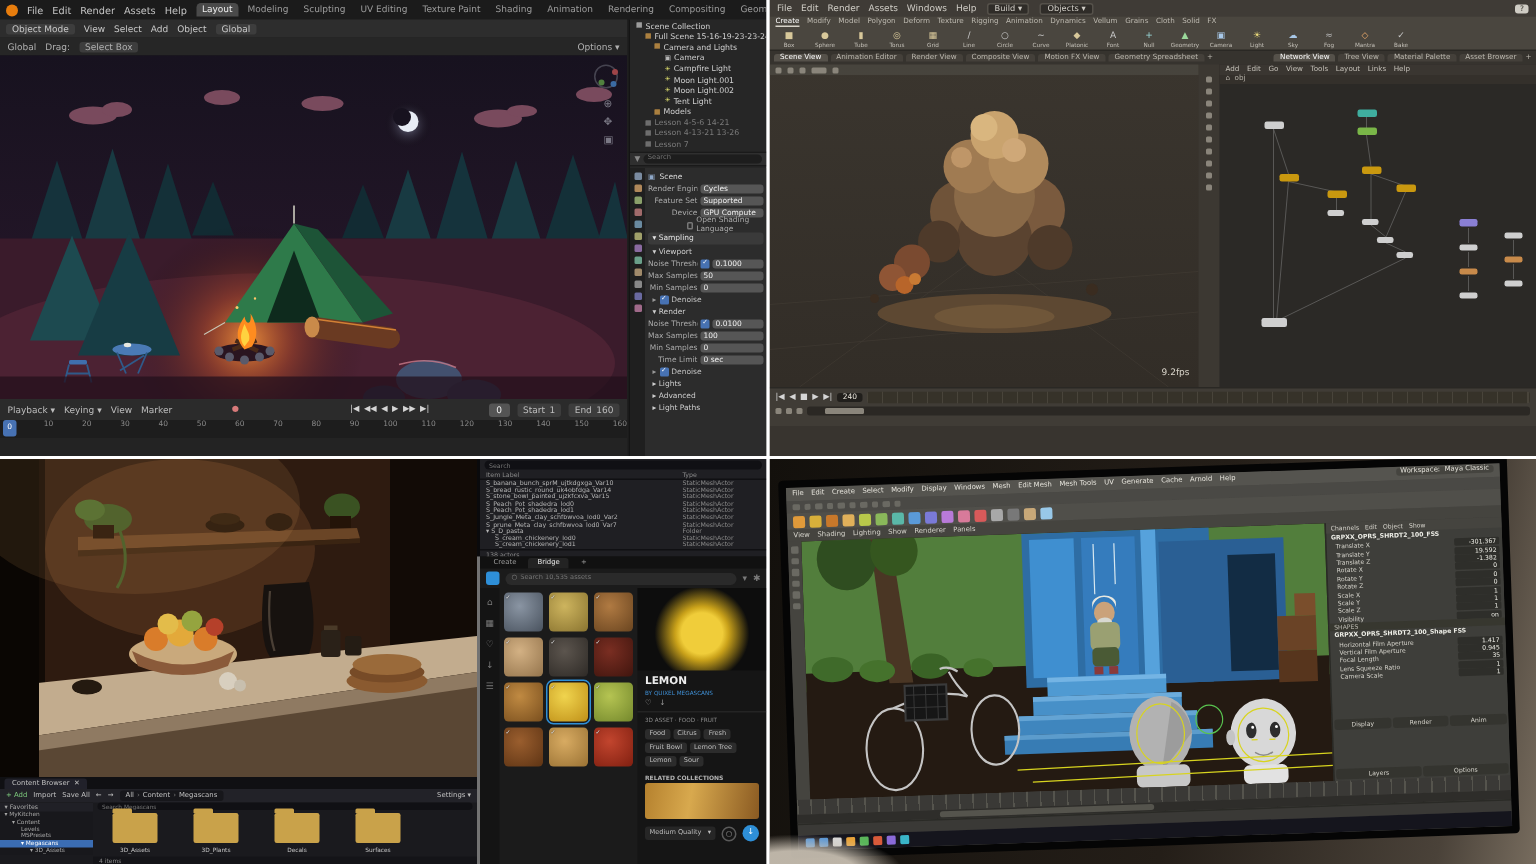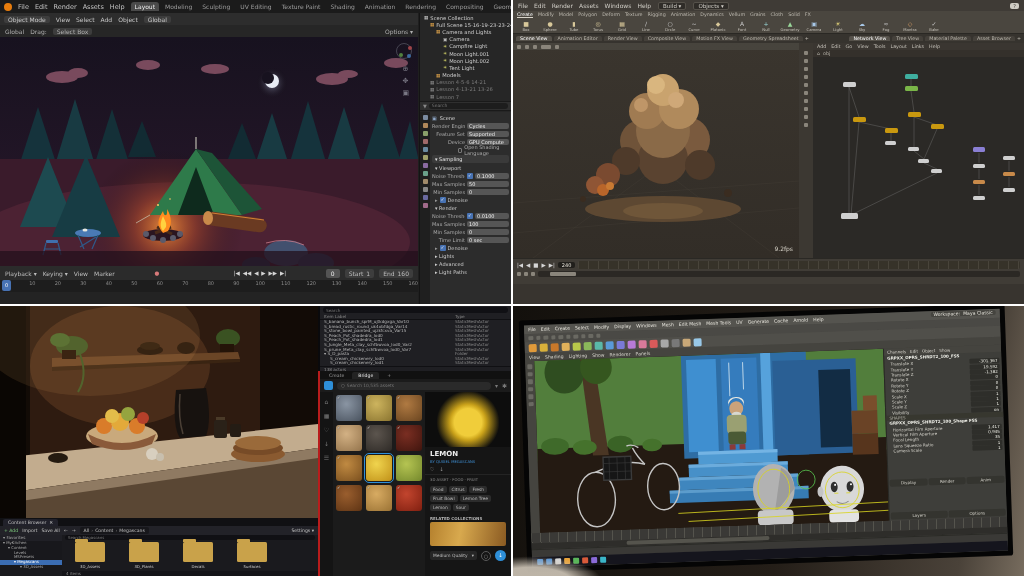--- a/index.html
+++ b/index.html
@@ -110,21 +110,21 @@
 .u-fico::before{content:"";position:absolute;top:-3px;left:0;width:13px;height:3px;background:#c9a24a;border-radius:1px 1px 0 0}
 .u-fold .fl{font-size:3.9px;color:#c8c8c8;margin-top:2px}
 .u-status{height:6px;background:#141418;display:flex;align-items:center;padding:0 4px;color:#8a8a8a;font-size:4px}
 .u-outl{position:absolute;left:318px;top:0;width:193px;height:65px;background:#1f1f23;border-left:2px solid #0a0a0c;font-size:4.2px;color:#b5b5b5}
 .u-osearch{height:8px;display:flex;align-items:center;padding:0 3px;gap:2px}
 .u-osearch .pill{flex:1;height:5.5px;background:#101014;border-radius:3px;padding:0 3px;display:flex;align-items:center}
 .u-ohead{height:6px;display:flex;padding:0 4px;color:#8a8a8a;border-bottom:1px solid #101013}
 .u-ohead .c2,.u-or .c2{margin-left:auto;width:52px;color:#8a8a8a}
 .u-or{height:4.6px;line-height:4.6px;display:flex;padding:0 4px;white-space:nowrap;overflow:hidden}
 .u-ofoot{height:6px;display:flex;align-items:center;padding:0 4px;color:#8a8a8a;border-top:1px solid #101013}
-.u-bridge{position:absolute;left:318px;top:65px;width:193px;height:205px;background:#1b1b1b;border-left:2px solid #b91c1c;color:#cfcfcf}
+.u-bridge{position:absolute;left:318px;top:65px;width:193px;height:205px;background:#1b1b1b;border-left:2px solid #737373;color:#cfcfcf}
 .u-btabs{height:8px;background:#111;display:flex;align-items:flex-end;gap:2px;padding:0 3px;font-size:4.6px}
 .u-btab{padding:1px 6px;border-radius:2px 2px 0 0;color:#9a9a9a}
 .u-btab.act{background:#232323;color:#e8e8e8}
 .u-btop{height:13px;display:flex;align-items:center;gap:4px;padding:0 4px}
 .u-blogo{width:9px;height:9px;background:var(--bridge_blue);border-radius:2px}
 .u-bsearch{flex:1;height:8px;background:#2a2a2a;border-radius:4px;display:flex;align-items:center;gap:2px;padding:0 4px;font-size:4.4px;color:#8a8a8a}
 .u-rail{position:absolute;left:0;top:21px;bottom:0;width:13px;background:#141414;display:flex;flex-direction:column;align-items:center;gap:7px;padding-top:6px;color:#7a7a7a;font-size:6px}
 .u-grid{position:absolute;left:13px;top:21px;width:92px;bottom:0;display:flex;flex-wrap:wrap;gap:4px;padding:3px;align-content:flex-start}
 .u-th{width:26px;height:26px;border-radius:3px;position:relative}
 .u-th .ck{position:absolute;left:1px;top:0;font-size:4px;color:#e8e8e8;text-shadow:0 0 1px #000}

